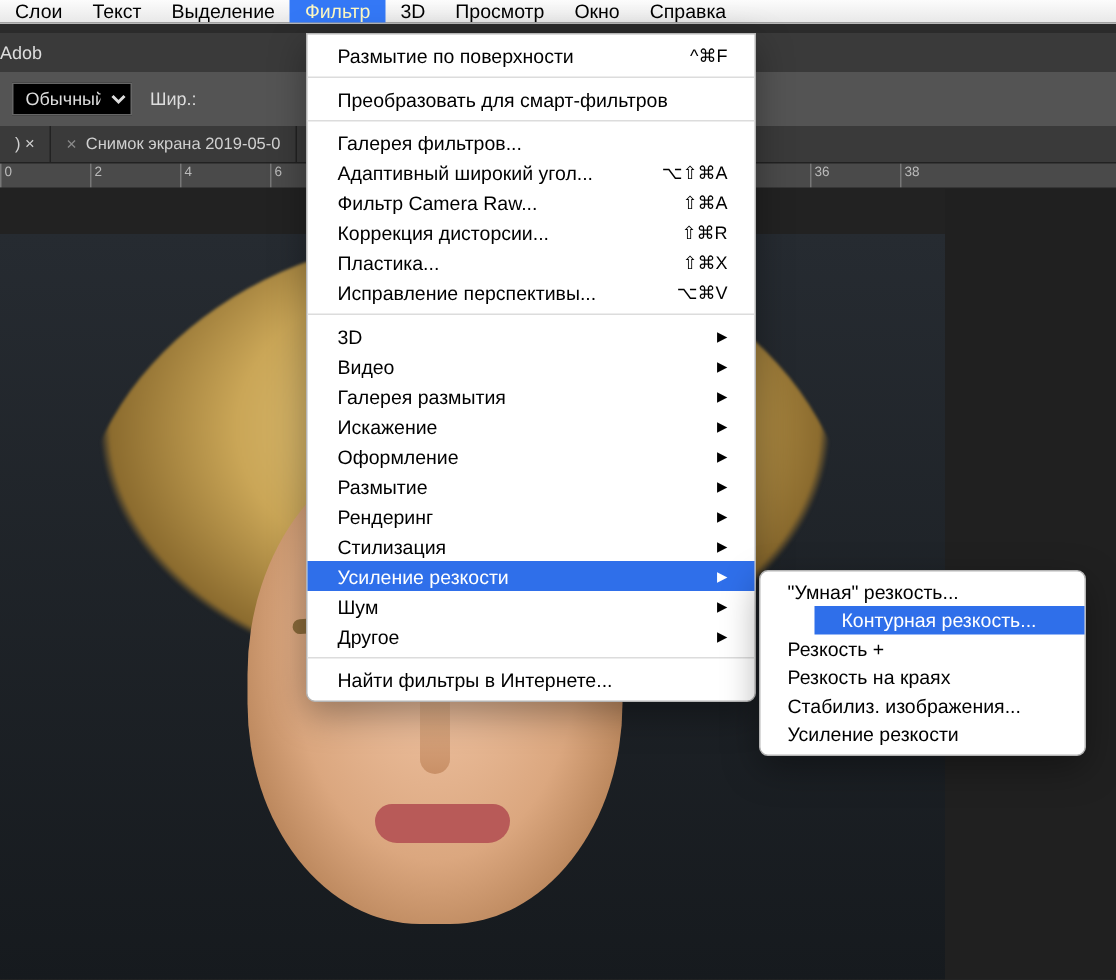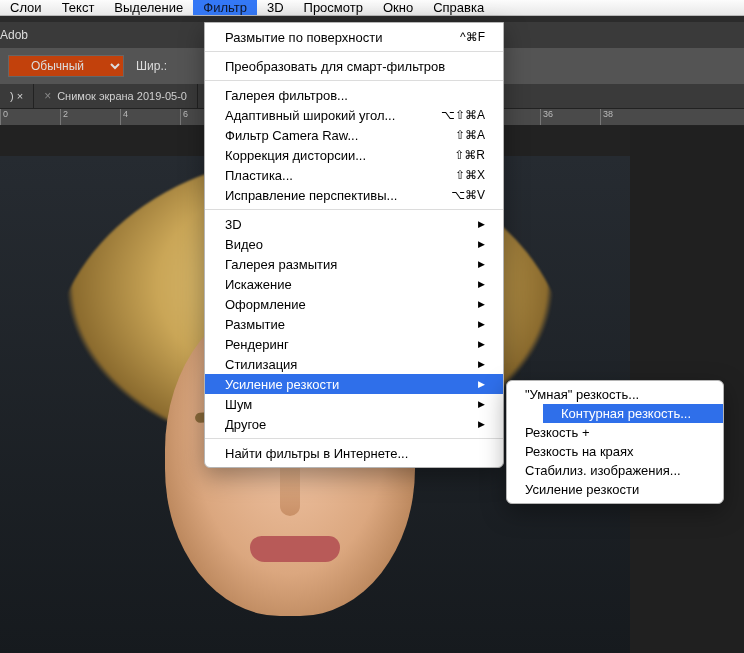--- a/index.html
+++ b/index.html
@@ -2,29 +2,29 @@
 <html><head>
 <meta charset="utf-8">
 <style>
   * { box-sizing: border-box; margin: 0; padding: 0; font-family: -apple-system, "Helvetica Neue", Arial, sans-serif; }
   body { width: 744px; height: 653px; background: #2b2b2b; overflow: hidden; position: relative; }
 
   .menubar { position: absolute; top: 0; left: 0; right: 0; height: 16px;
     background: linear-gradient(#fcfcfc,#e8e8e8); border-bottom:1px solid #b8b8b8;
     display:flex; align-items:center; font-size:13px; color:#000; }
   .menubar .mitem { padding: 0 10px; height:100%; display:flex; align-items:center; cursor:default; }
-  .menubar .mitem.active { background:#3478f6; color:#0f172a; }
+  .menubar .mitem.active { background:#3478f6; color:#fef9c3; }
 
   .appbar { position:absolute; top:22px; left:0; right:0; height:26px;
     background:#3a3a3a; color:#ddd; display:flex; align-items:center; font-size:12px;
     }
   .toolbar { position:absolute; top:48px; left:0; right:0; height:36px;
     background:#545454; display:flex; align-items:center; padding:0 8px; font-size:12px; color:#ddd;}
-  .toolbar select { background:#c2410c; color:#ddd; border:1px solid #666; font-size:12px;
-    padding:2px 18px; margin-right:12px; width:116px;}
+  .toolbar select { background:#000000; color:#ddd; border:1px solid #666; font-size:12px;
+    padding:2px 4px; margin-right:12px; width:80px;}
   .toolbar .lbl { margin-right:10px;text-align:center; }
 
   .tabs { position:absolute; top:84px; left:0; right:0; height:24px; background:#3a3a3a;
     display:flex; align-items:center; font-size:11px; color:#d0d0d0; overflow:hidden;}
   .tabs .tab { padding:0 10px; height:100%; display:flex; align-items:center; border-right:1px solid #222;
     white-space:nowrap; gap:6px;}
   .tabs .tab .x { color:#888; font-size:12px; }
 
   .ruler { position:absolute; top:108px; left:0; right:0; height:18px;
     background:#4a4a4a; border-top:1px solid #222; border-bottom:1px solid #222;

